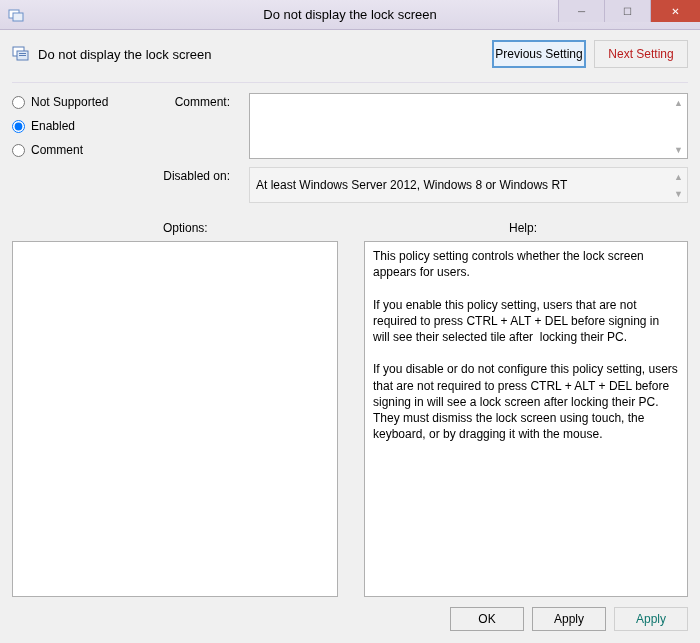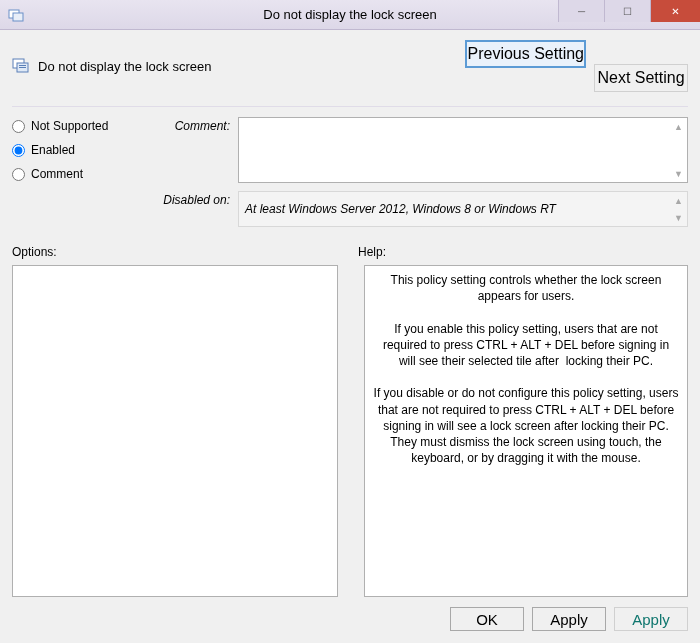--- a/index.html
+++ b/index.html
@@ -62,69 +62,69 @@
     }
     .header-left { display: flex; align-items: center; gap: 8px; }
     .header-icon { width: 18px; height: 18px; display:inline-flex; align-items:center; justify-content:center; }
     .header-title { font-size: 13px; }
     .nav-buttons { display: flex; gap: 8px; }
     .nav-btn {
       min-width: 94px;
       height: 28px;
       border: 1px solid #a8a8a8;
       background: #f5f5f5;
-      font-size: 16px;
+      font-size: 12px;
       cursor: pointer;
     }
     .nav-btn.highlight { border: 2px solid #5c9bd5; background: #eaf2fb; }
-    .nav-btn:disabled { color: #000000; border-color: #d0d0d0; background: #f0f0f0; margin-top: 24px; }
+    .nav-btn:disabled { color: #b91c1c; border-color: #d0d0d0; background: #f0f0f0; }
     .hr { height:1px; background:#e0dce8; margin: 4px 0 10px; }
     .config-row {
       display: flex;
       gap: 16px;
     }
     .radio-col { width: 118px; display:flex; flex-direction:column; gap:10px; padding-top:2px;}
     .radio-item { display:flex; align-items:center; gap:6px; font-size:12px; }
     .radio-item input { width:13px; height:13px; }
     .fields-col { flex:1; display:flex; flex-direction:column; gap:8px; }
-    .field-row { display:flex; align-items:flex-start; gap:8px;font-style:italic; }
+    .field-row { display:flex; align-items:flex-start; gap:19px; }
     .field-label { width:84px; text-align:right; font-size:12px; padding-top:2px;}
     .comment-box {
       flex:1; height:66px; border:1px solid #b0b0b0; background:#fff;
       position:relative;
     }
     .supported-box {
       flex:1; height:36px; border:1px solid #d8d8d8; background:#f4f4f4;
       position:relative; padding:2px 18px 2px 6px; font-size:12px;
       display:flex; align-items:center;
     }
     .scroll-nub {
       position:absolute; right:2px; width:13px; height:13px;
       display:flex; align-items:center; justify-content:center;
       color:#a8a8a8; font-size:9px;
     }
-    .panes-labels { display:flex; gap:28px; margin-top:18px; margin-bottom:6px;}
+    .panes-labels { display:flex; gap:28px; margin-top:18px; margin-bottom:6px;justify-content:center;}
     .panes-labels .lbl-left { width: 318px; }
-    .panes { display:flex; gap: 26px; flex:1; min-height:0;text-align:center; }
+    .panes { display:flex; gap: 26px; flex:1; min-height:0; }
     .options-pane {
       width: 326px; border:1px solid #b0b0b0; background:#fff;
     }
     .help-pane {
       flex:1; border:1px solid #b0b0b0; background:#fff;
       padding:6px 8px; font-size:12px; line-height:1.35;
       overflow:hidden;
       white-space: pre-wrap;
     }
     .footer {
       display:flex; justify-content:flex-end; gap:8px;
       padding-top:10px;
     }
     .footer button {
       min-width:74px; height:24px; border:1px solid #a8a8a8;
-      background:#f0f0f0; font-size:15px; cursor:pointer;
+      background:#f0f0f0; font-size:12px; cursor:pointer;
     }
     .footer button:disabled { color:#0f766e; border-color:#d0d0d0; }
   </style>
 </head>
 <body>
 
 <div class="titlebar">
   <span class="titlebar-icon">
     <svg width="16" height="16" viewBox="0 0 16 16">
       <rect x="1" y="3" width="10" height="8" fill="#fff" stroke="#6a8fc7"></rect>

